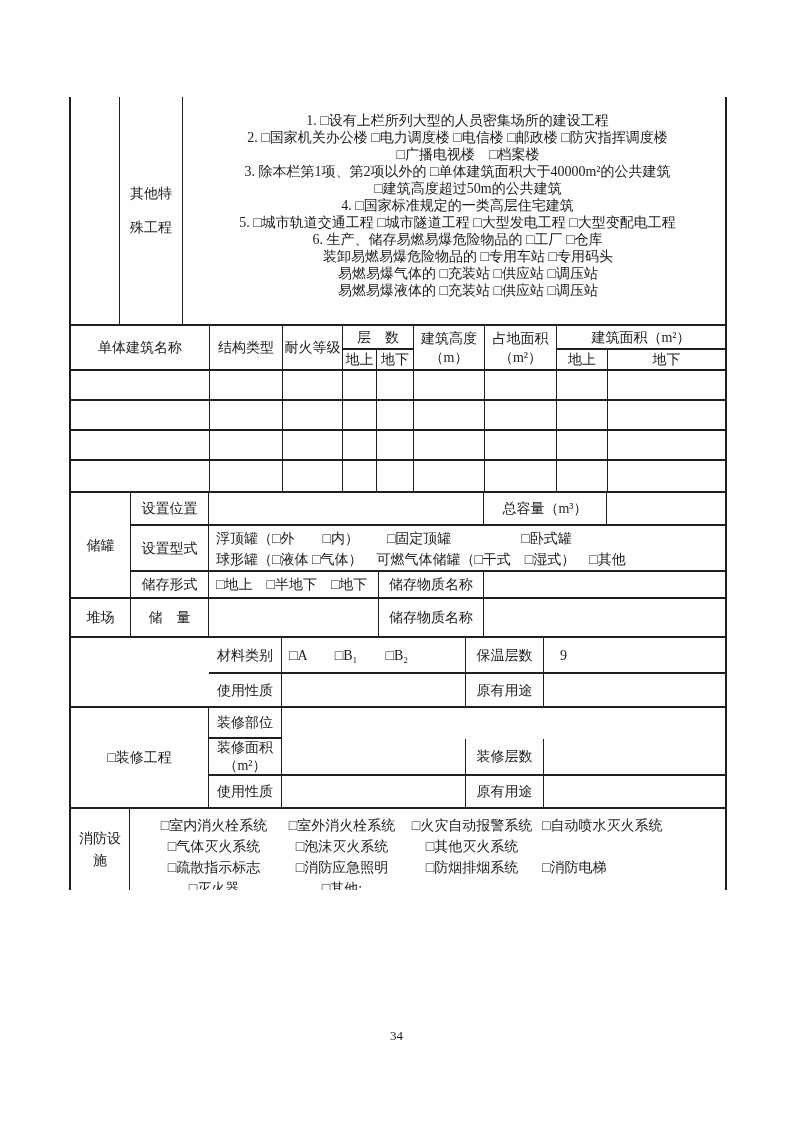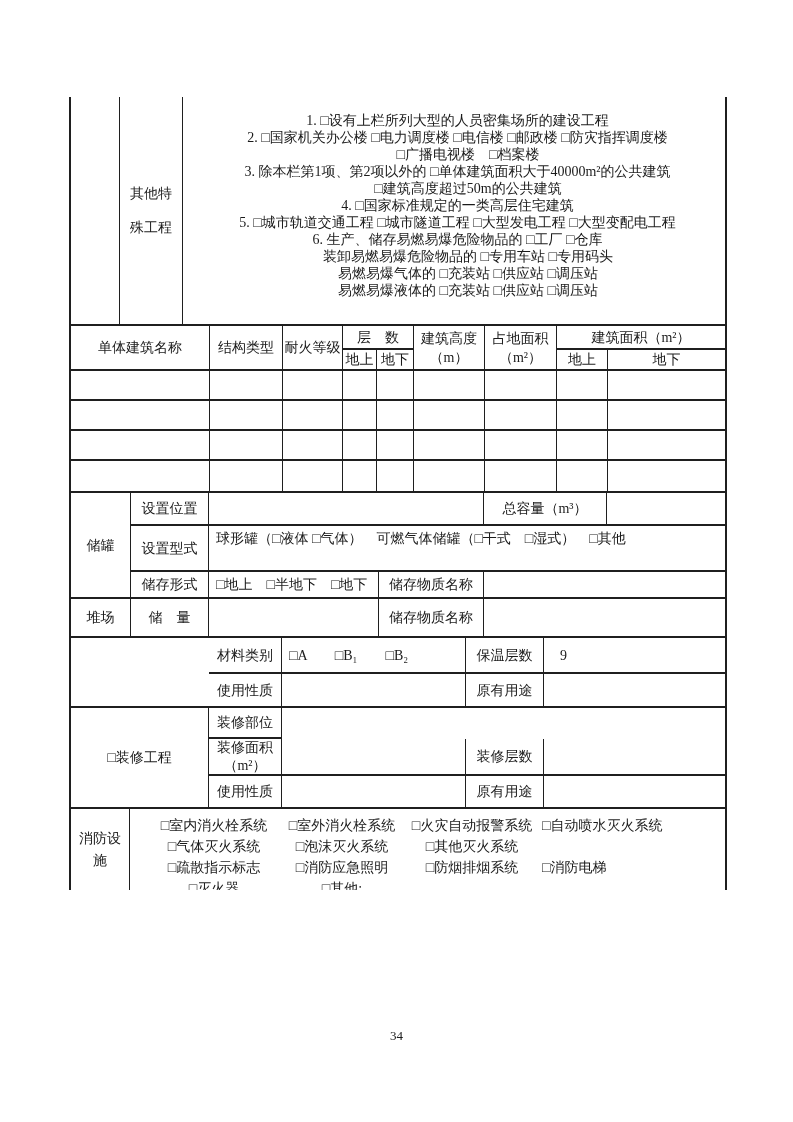--- a/index.html
+++ b/index.html
@@ -151,20 +151,21 @@
     </div>
 
     <div class="sec secC bt">
       <div class="c" style="grid-column:1;grid-row:1/4">储罐</div>
       <div class="c" style="grid-column:2;grid-row:1">设置位置</div>
       <div class="c lft" style="grid-column:3/5;grid-row:1"></div>
       <div class="c" style="grid-column:5;grid-row:1">总容量（m³）</div>
       <div class="c nbr lft" style="grid-column:6;grid-row:1"></div>
       <div class="c" style="grid-column:2;grid-row:2">设置型式</div>
       <div class="c nbr col lft twolines" style="grid-column:3/7;grid-row:2;align-items:flex-start;">
+        <div>浮顶罐（□外　　□内）　　□固定顶罐　　　　　□卧式罐</div>
         <div>球形罐（□液体 □气体）　可燃气体储罐（□干式　□湿式）　□其他</div>
       </div>
       <div class="c" style="grid-column:2;grid-row:3">储存形式</div>
       <div class="c lft nw" style="grid-column:3;grid-row:3">□地上　□半地下　□地下</div>
       <div class="c" style="grid-column:4;grid-row:3">储存物质名称</div>
       <div class="c nbr lft" style="grid-column:5/7;grid-row:3"></div>
       <div class="c nbb" style="grid-column:1;grid-row:4">堆场</div>
       <div class="c nbb" style="grid-column:2;grid-row:4">储　量</div>
       <div class="c nbb lft" style="grid-column:3;grid-row:4"></div>
       <div class="c nbb" style="grid-column:4;grid-row:4">储存物质名称</div>

